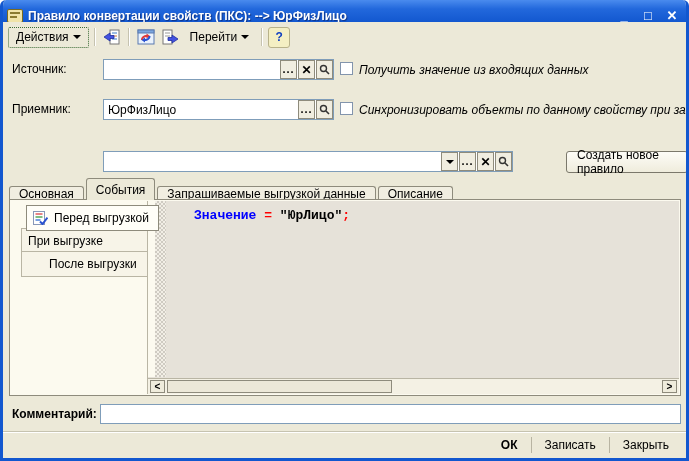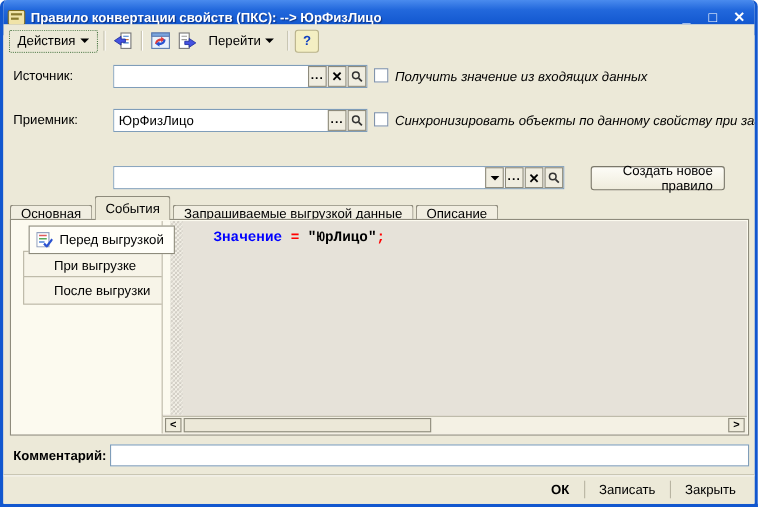--- a/index.html
+++ b/index.html
@@ -221,21 +221,21 @@
       <div class="fg-btn">
           <span class="xmark">✕</span>
         </div>
       <div class="fg-btn">
         <svg width="11" height="11" viewBox="0 0 11 11">
           <circle cx="4.5" cy="4.5" r="3" fill="none" stroke="#333" stroke-width="1.4"></circle>
           <line x1="7" y1="7" x2="10" y2="10" stroke="#333" stroke-width="1.6"></line>
         </svg>
       </div>
     </div>
-    <div class="push-btn" style="left:534px; top:129px; width:122px;text-align:right;">Создать новое правило</div>
+    <div class="push-btn" style="left:563px; top:129px; width:122px;">Создать новое правило</div>
 
     <div class="tabs">
       <div class="tab">Основная</div>
       <div class="tab active">События</div>
       <div class="tab">Запрашиваемые выгрузкой данные</div>
       <div class="tab">Описание</div>
     </div>
 
     <div class="content-box">
 
@@ -243,21 +243,21 @@
         <svg class="event-icon" viewBox="0 0 15 14">
           <rect x="0.5" y="0.5" width="11" height="13" fill="#fff" stroke="#8898B8"></rect>
           <line x1="2.5" y1="3" x2="9.5" y2="3" stroke="#E05C5C" stroke-width="1.4"></line>
           <line x1="2.5" y1="6" x2="9.5" y2="6" stroke="#57A857" stroke-width="1.4"></line>
           <line x1="2.5" y1="9" x2="7.5" y2="9" stroke="#4A80D8" stroke-width="1.4"></line>
           <path d="M7 10.5 L9.5 13 L14.5 6.5" fill="none" stroke="#2A52D0" stroke-width="2"></path>
         </svg>
         <span>Перед выгрузкой</span>
       </div>
       <div class="event-btn" style="top:28px;">
-        <span style="margin-left:21px;">При выгрузке</span>
+        <span style="">При выгрузке</span>
       </div>
       <div class="event-btn" style="top:51px;">
         <span style="margin-left:21px;">После выгрузки</span>
       </div>
 
       <div class="editor">
         <div class="editor-strip"></div>
         <div class="editor-margin"></div>
         <div class="code-line"><span class="kw">Значение</span><span> </span><span class="op">=</span><span> </span><span class="str">"ЮрЛицо"</span><span class="term">;</span></div>
 

